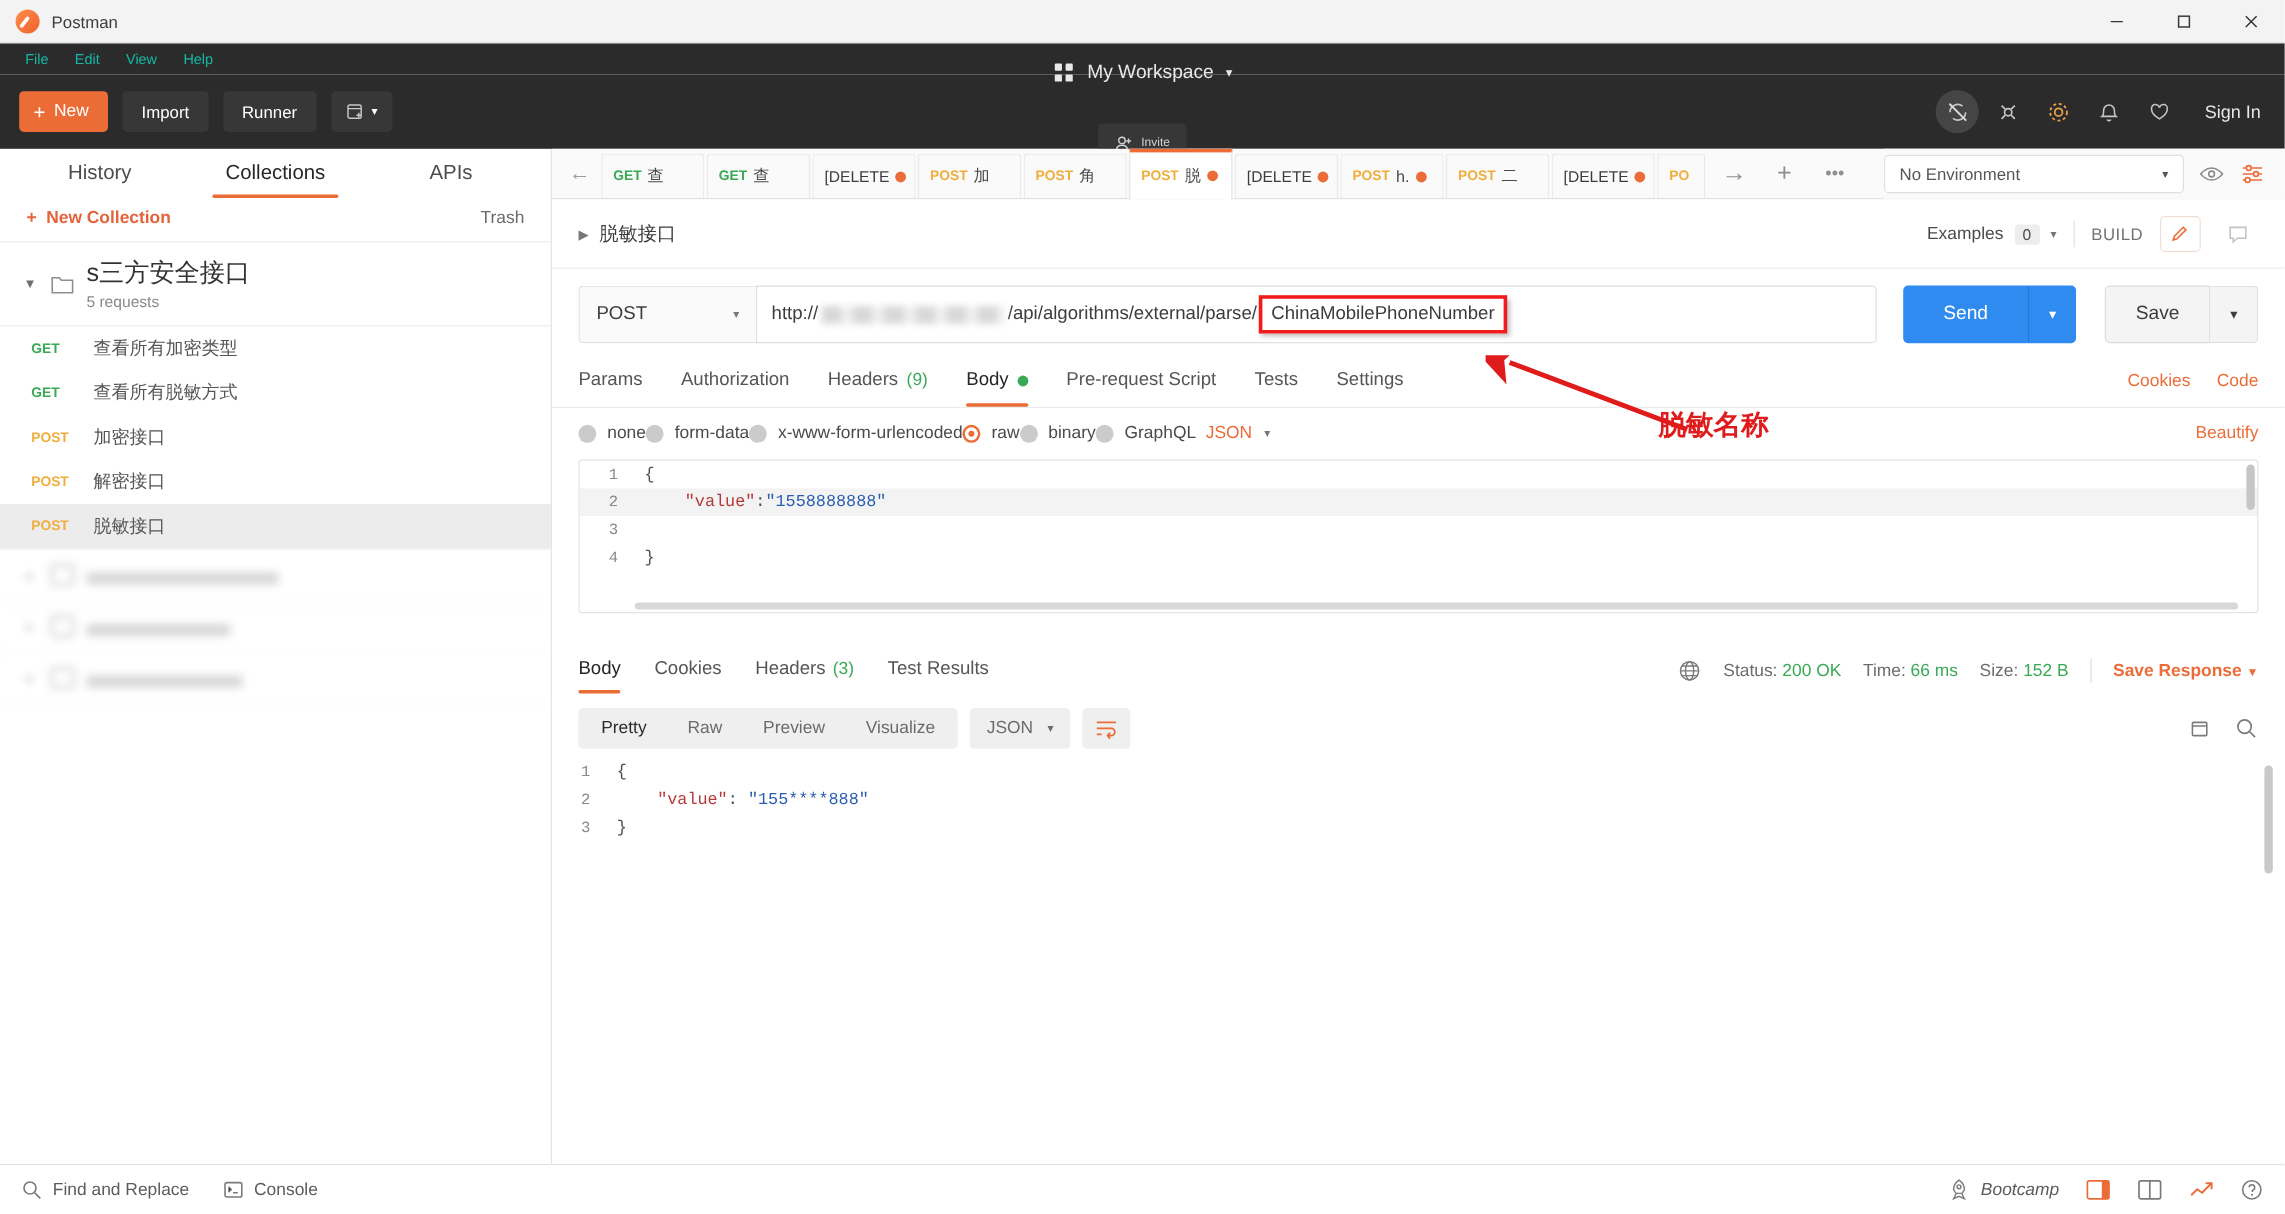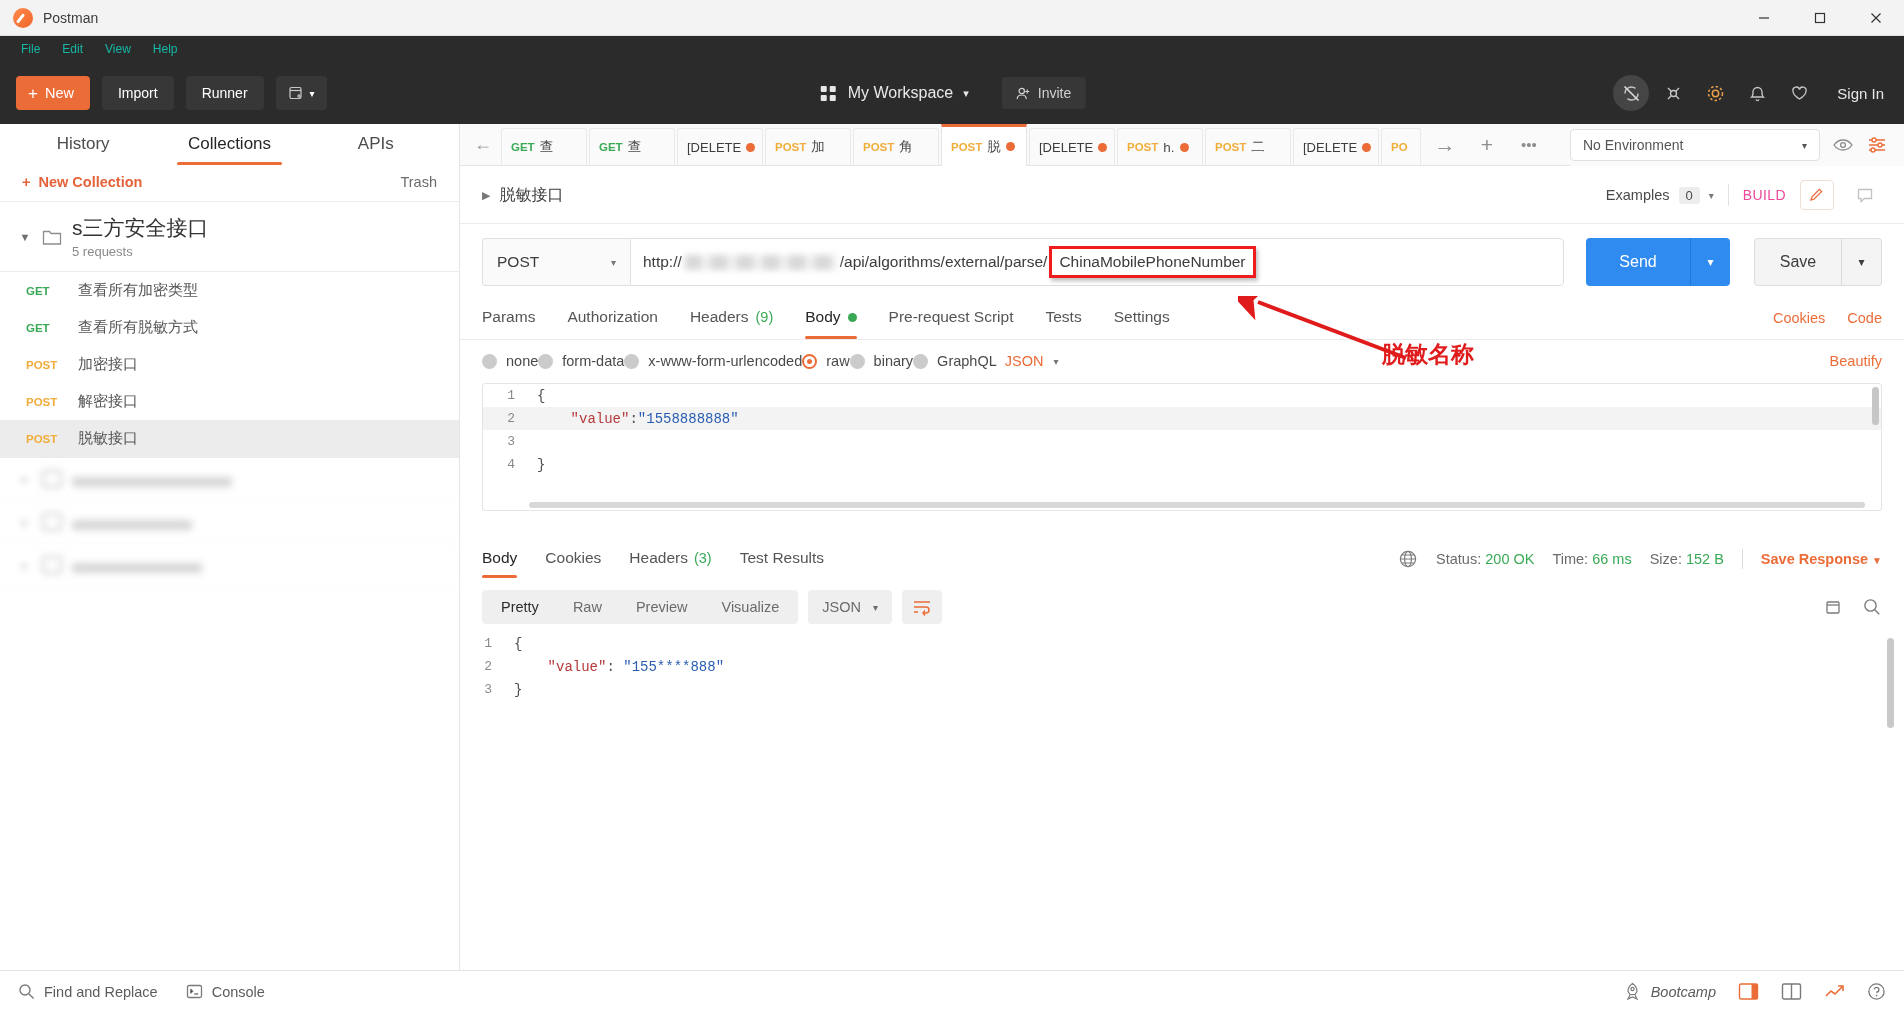--- a/index.html
+++ b/index.html
@@ -57,26 +57,26 @@
   }
   .btn-new .plus { font-size: 17px; line-height: 1; font-weight: 400; }
   .btn-dark {
     background: #373737; color: #ffffff; border: none; border-radius: 4px;
     height: 34px; padding: 0 16px; font-size: 14px; margin-left: 12px;
     font-family: inherit;
   }
   .btn-dark.icon-btn { padding: 0 12px; display: flex; align-items: center; gap: 6px; }
   .ws-center {
     position: absolute; left: 50%; transform: translateX(-50%);
-    display: flex; align-items: center; gap: 33px;
+    display: flex; align-items: center; gap: 33px; flex-direction: column;
   }
   .ws-sel { display: flex; align-items: center; gap: 10px; color: #e8e8e8; font-size: 16px; }
   .invite-btn {
     background: #373737; border: none; border-radius: 4px; height: 32px;
-    padding: 0 14px; color: #d2d2d2; font-size: 14px;
+    padding: 0 14px; color: #d2d2d2; font-size: 10px;
     display: flex; align-items: center; gap: 7px; font-family: inherit;
   }
   .tb-right { margin-left: auto; display: flex; align-items: center; gap: 6px; }
   .circ-btn {
     width: 36px; height: 36px; border-radius: 50%;
     display: flex; align-items: center; justify-content: center;
     color: #c6c6c6;
   }
   .circ-btn.active { background: #454545; }
   .signin {
@@ -195,21 +195,21 @@
   .env-ico { color: #8b8b8b; display: flex; align-items: center; }
 
   .req-title-row {
     display: flex; align-items: center; padding: 14px 22px 13px 22px;
     border-bottom: 1px solid #ebebeb;
   }
   .req-title { font-size: 16px; color: #3c3c3c; display: flex; align-items: center; gap: 9px; }
   .rt-right { margin-left: auto; display: flex; align-items: center; gap: 14px; }
   .examples { font-size: 14.5px; color: #4a4a4a; display: flex; align-items: center; gap: 9px; }
   .ex-badge { background: #ededed; border-radius: 3px; padding: 1px 7px; font-size: 13px; color: #4a4a4a; }
-  .build { font-size: 14px; color: #ec4899; letter-spacing: .4px; }
+  .build { font-size: 14px; color: #737373; letter-spacing: .4px; }
   .sqbtn {
     width: 34px; height: 30px; display: flex; align-items: center; justify-content: center;
     border-radius: 4px;
   }
   .sqbtn.on { border: 1px solid #f0ddd4; background: #fff; }
 
   .urlrow { display: flex; align-items: center; gap: 10px; padding: 14px 22px 0 22px; }
   .method-box {
     width: 148px; height: 48px; border: 1px solid #dfdfdf; border-right: none;
     border-radius: 4px 0 0 4px; background: #fafafa;

